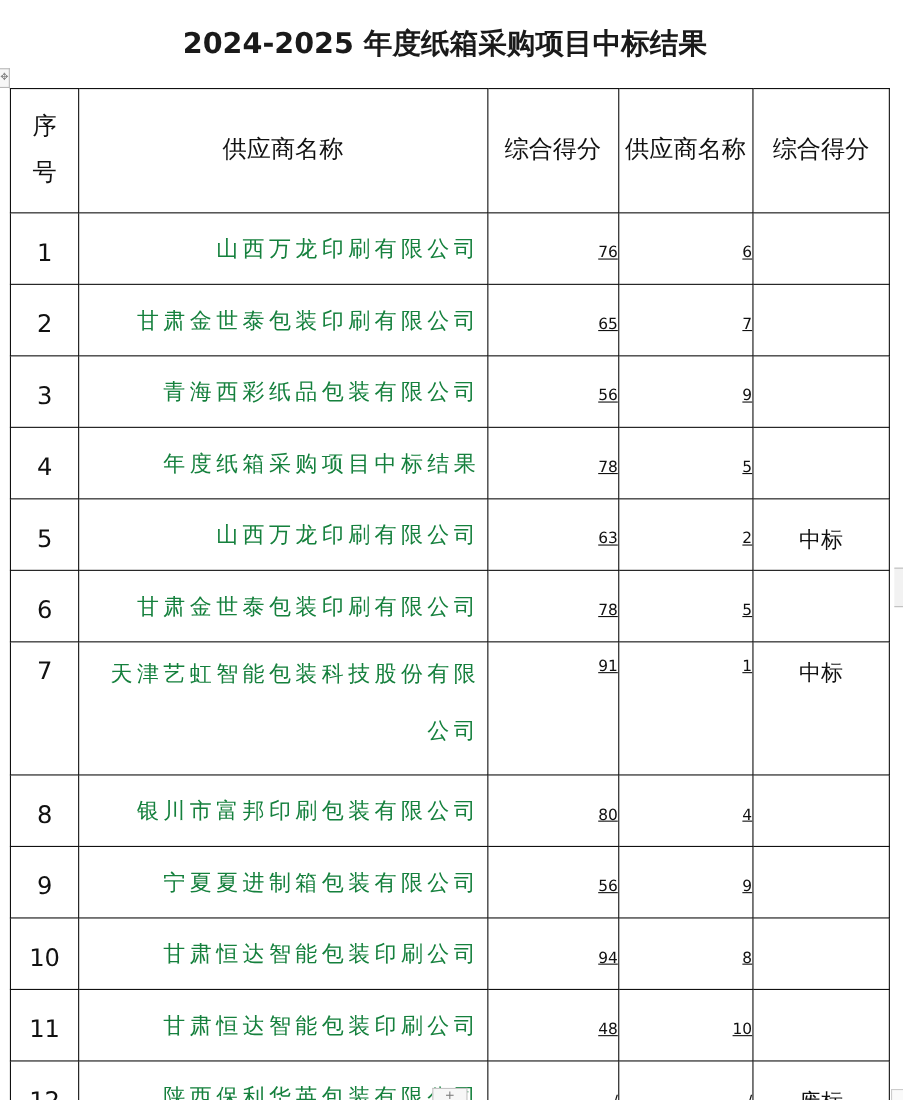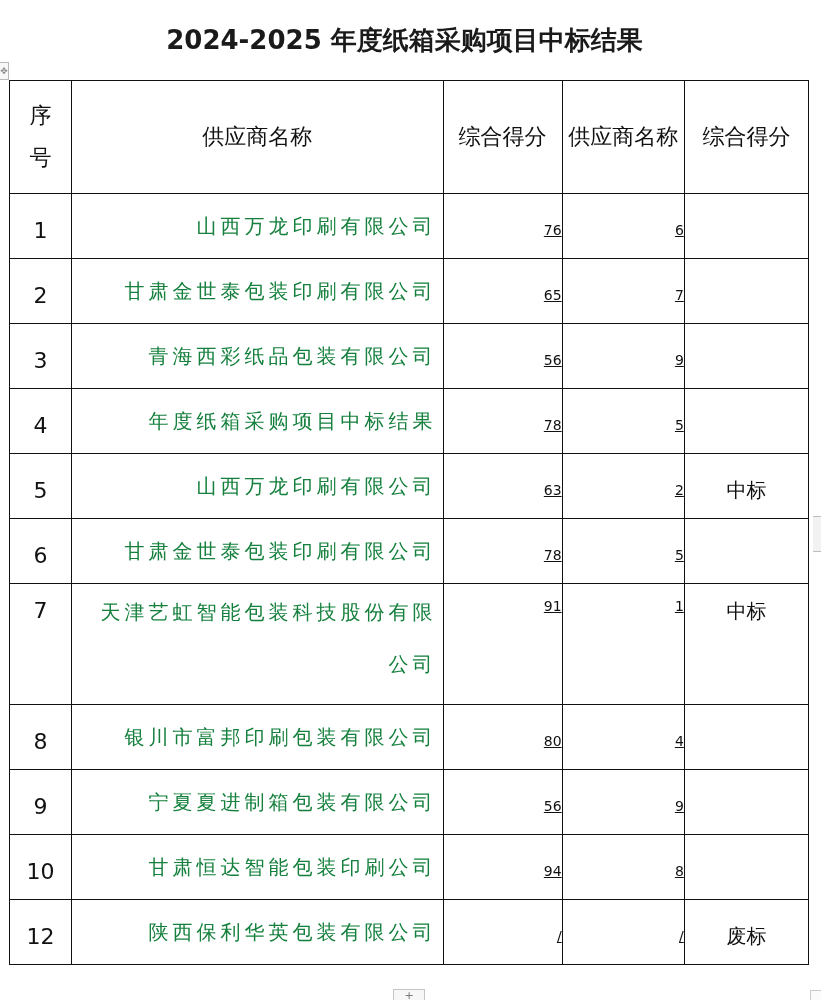--- a/index.html
+++ b/index.html
@@ -253,20 +253,27 @@
       <td class="res"></td>
     </tr>
     <tr class="data-row">
       <td class="seq">10</td>
       <td class="name">甘肃恒达智能包装印刷公司</td>
       <td class="num">94</td>
       <td class="num">8</td>
       <td class="res"></td>
     </tr>
     <tr class="data-row">
+      <td class="seq">11</td>
+      <td class="name">甘肃恒达智能包装印刷公司</td>
+      <td class="num">48</td>
+      <td class="num">10</td>
+      <td class="res"></td>
+    </tr>
+    <tr class="data-row">
       <td class="seq">12</td>
       <td class="name">陕西保利华英包装有限公司</td>
       <td class="num">/</td>
       <td class="num">/</td>
       <td class="res">废标</td>
     </tr>
 
   </tbody>
 </table>
 

